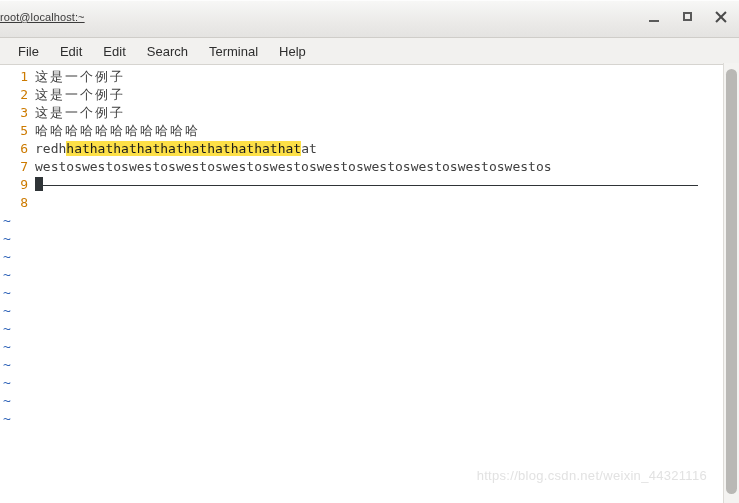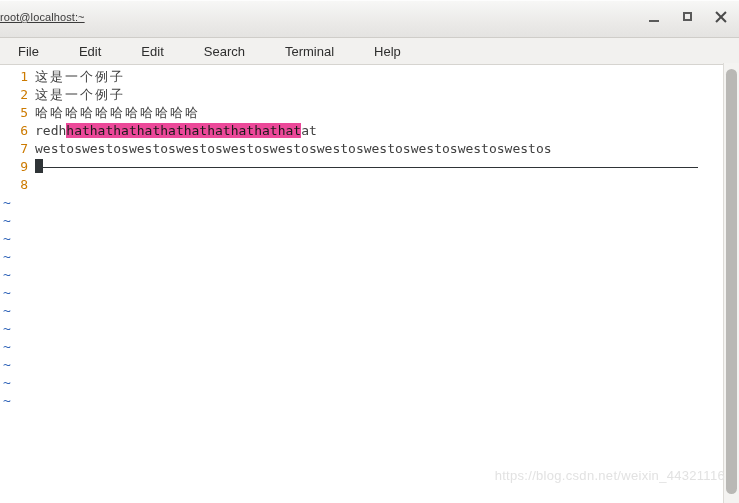--- a/index.html
+++ b/index.html
@@ -42,21 +42,21 @@
   }
   .win-btn .cl1,.win-btn .cl2{
     position:absolute;left:1px;top:7px;width:14px;height:2px;background:#4a4a4a;
   }
   .win-btn .cl1{transform:rotate(45deg);}
   .win-btn .cl2{transform:rotate(-45deg);}
   
   .menubar{
     height:26px;background:#f2f1ef;
     border-bottom:1px solid #d6d4d0;
-    display:flex;align-items:center;padding-left:8px;gap:20px;
+    display:flex;align-items:center;padding-left:8px;gap:1px;
   }
   .menu-item{
     font-size:13px;color:#2e2e2e;padding:3px 10px;border-radius:2px;
   }
   
   .term{
     position:relative;
     height:calc(503px - 36px - 27px);
     background:#ffffff;
     overflow:hidden;
@@ -65,42 +65,42 @@
     line-height:18px;
   }
   .termpad{padding-top:3px;}
   .row{height:18px;white-space:pre;display:block;}
   .ln{
     display:inline-block;width:28px;text-align:right;
     color:#cc7a00;margin-right:7px;
   }
   .cjk{font-family:"DejaVu Sans", sans-serif;letter-spacing:2px;color:#1b1b1b;}
   .txt{color:#404040;}
-  .hl{background:#ec4899;color:#1b1b1b;}
+  .hl{background:#fde047;color:#1b1b1b;}
   .tilde{color:#2f63b8;display:inline-block;width:28px;text-align:left;padding-left:3px;}
   .cursor{
     display:inline-block;width:8px;height:14px;background:#2f3437;
     vertical-align:-2px;
   }
   .cursorline{
     display:inline-block;height:1px;background:#2f3437;
     vertical-align:3px;width:655px;
   }
   
   .scrollbar{
     position:absolute;right:0;top:63px;width:15px;
     height:440px;background:#f4f3f1;border-left:1px solid #dddbd7;
   }
   .thumb{
     position:absolute;left:2px;top:6px;width:11px;height:425px;
     background:#b9b8b5;border-radius:6px;
   }
   
   .watermark{
-    position:absolute;right:14px;bottom:20px;
+    position:absolute;right:32px;bottom:20px;
     font-size:13px;color:#e2e2e2;font-family:"Liberation Sans",sans-serif;
     letter-spacing:.3px;pointer-events:none;user-select:none;
   }
   .edge-top{position:absolute;left:0;top:0;width:739px;height:2px;background:#4a5561;}
 </style>
 </head>
 <body>
 
 <div class="window">
 
@@ -128,20 +128,21 @@
     <div class="menu-item">Edit</div>
     <div class="menu-item">Search</div>
     <div class="menu-item">Terminal</div>
     <div class="menu-item">Help</div>
   </div>
 
   <div class="term">
     <div class="termpad" id="buffer">
         <div class="row"><span class="ln">1</span><span class="txt cjk">这是一个例子</span></div>
         <div class="row"><span class="ln">2</span><span class="txt cjk">这是一个例子</span></div>
+        <div class="row"><span class="ln">3</span><span class="txt cjk">这是一个例子</span></div>
         <div class="row"><span class="ln">5</span><span class="txt cjk">哈哈哈哈哈哈哈哈哈哈哈</span></div>
         <div class="row"><span class="ln">6</span><span class="txt ">redh</span><span class="hl ">hathathathathathathathathathat</span><span class="txt ">at</span></div>
         <div class="row"><span class="ln">7</span><span class="txt ">westoswestoswestoswestoswestoswestoswestoswestoswestoswestoswestos</span></div>
         <div class="row"><span class="ln">9</span><span class="cursor"></span><span class="cursorline"></span></div>
         <div class="row"><span class="ln">8</span></div>
         <div class="row"><span class="tilde">~</span></div>
         <div class="row"><span class="tilde">~</span></div>
         <div class="row"><span class="tilde">~</span></div>
         <div class="row"><span class="tilde">~</span></div>
         <div class="row"><span class="tilde">~</span></div>

